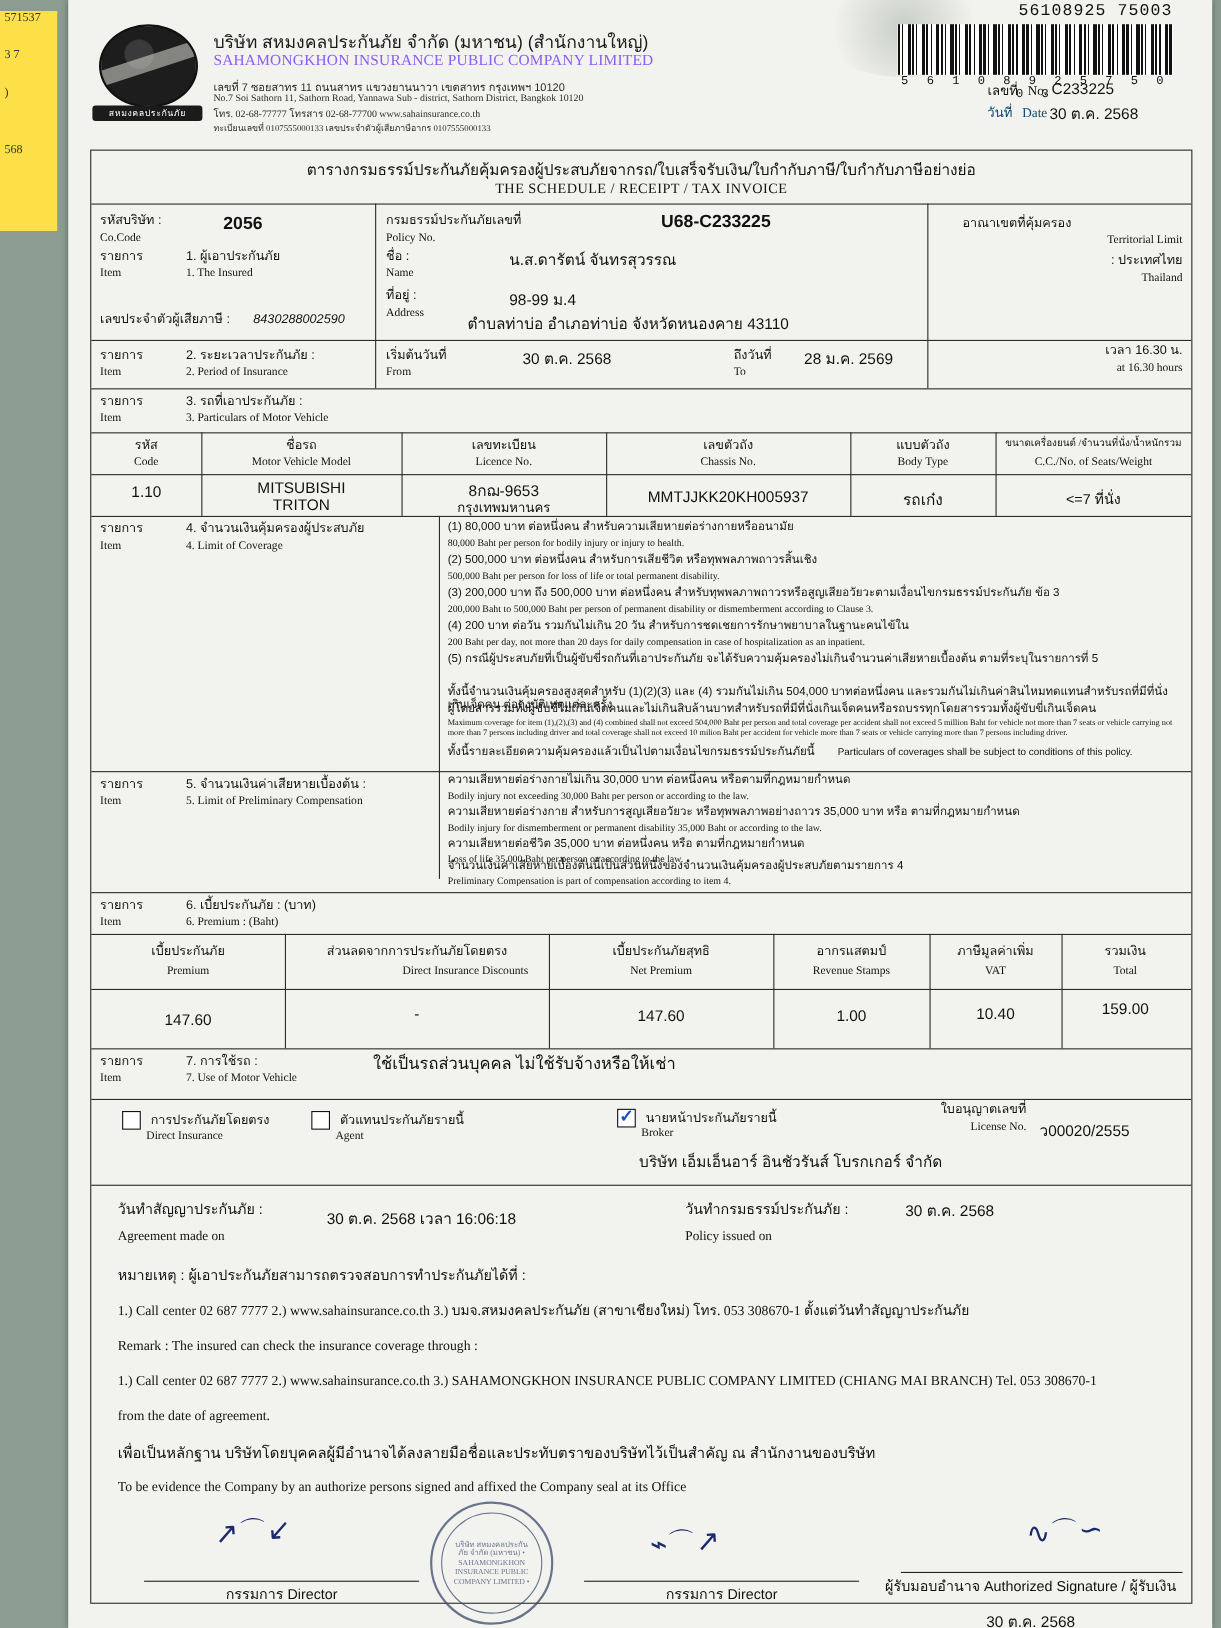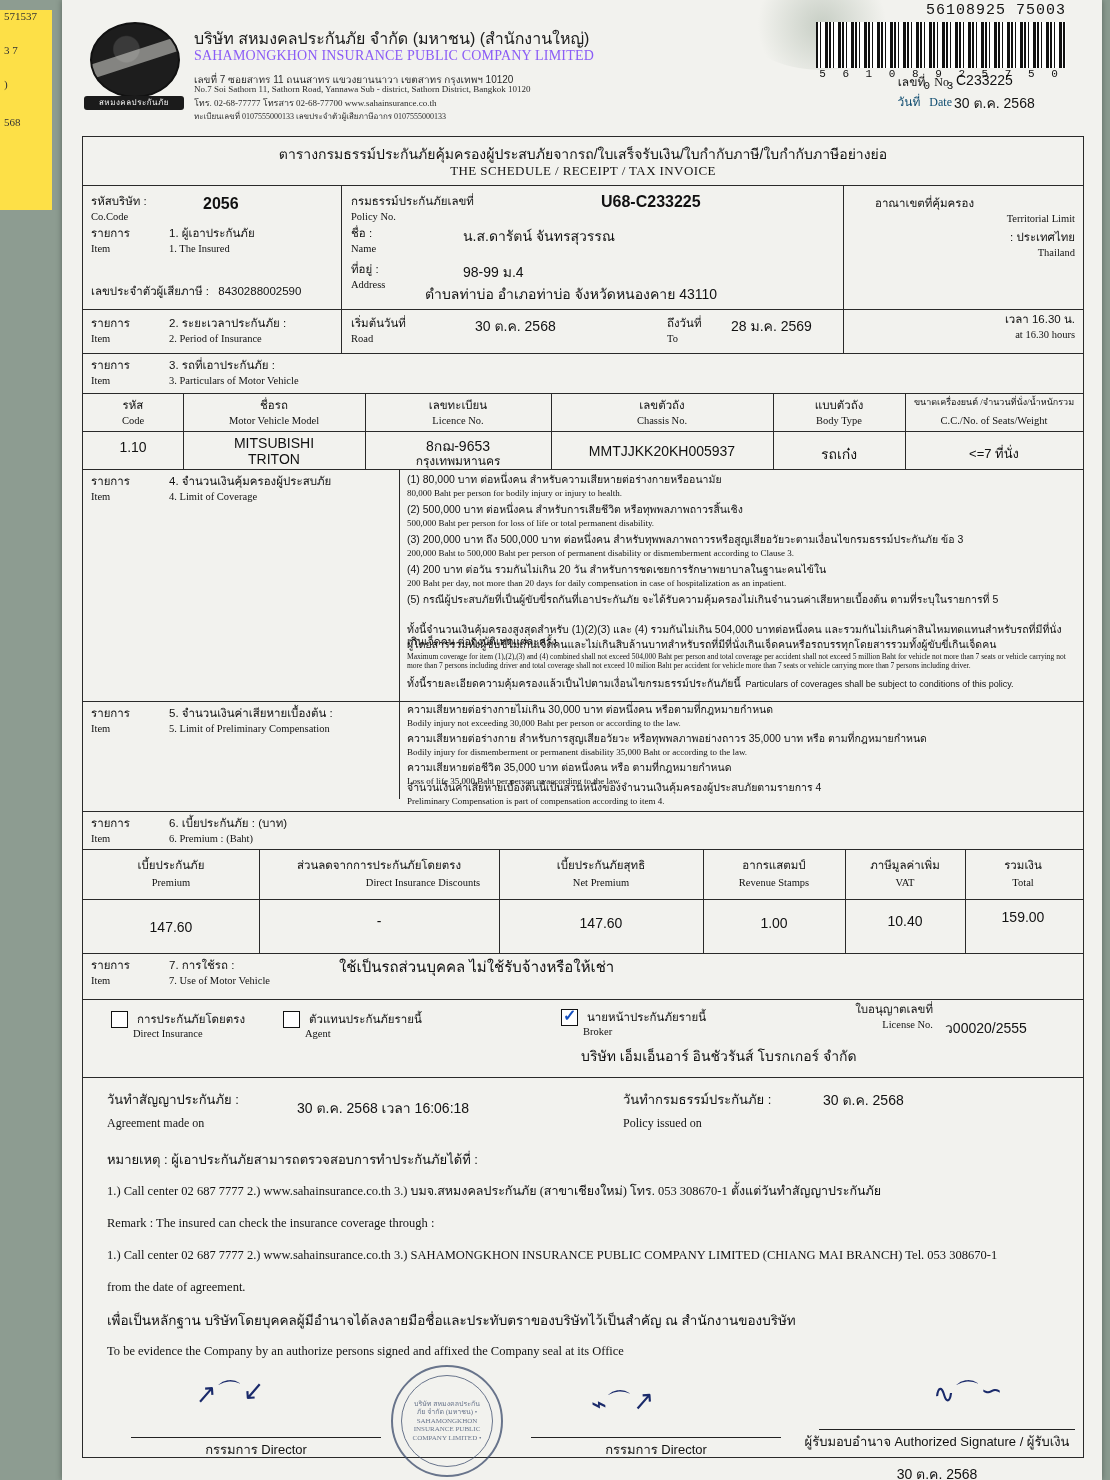--- a/index.html
+++ b/index.html
@@ -113,21 +113,21 @@
   }
 </style>
 </head>
 <body>
 
 <div class="edge-left">
   <div class="edge-paper">
     <div>571537</div>
     <div style="margin-top:22px;">3   7</div>
     <div style="margin-top:22px;">)</div>
-    <div style="margin-top:26px;">568</div>
+    <div style="margin-top:40px;">568</div>
   </div>
 </div>
 
 <div class="page">
 
   <div class="smudge" style="left:680px;top:-20px;width:160px;height:90px;"></div>
 
   <div class="logo">
     <div class="globe"></div>
     <div class="logo-bar">
@@ -189,30 +189,30 @@
     <div class="cell lbl-en" style="left:268px;top:106px;">Name</div>
     <div class="cell val" style="left:380px;top:88px;">น.ส.ดารัตน์ จันทรสุวรรณ</div>
 
     <div class="cell lbl-th" style="left:268px;top:126px;">ที่อยู่ :</div>
     <div class="cell lbl-en" style="left:268px;top:142px;">Address</div>
     <div class="cell val" style="left:380px;top:124px;">98-99 ม.4</div>
     <div class="cell val" style="left:342px;top:146px;">ตำบลท่าบ่อ อำเภอท่าบ่อ จังหวัดหนองคาย 43110</div>
 
     <div class="cell lbl-th" style="left:8px;top:148px;">
       <span>เลขประจำตัวผู้เสียภาษี :</span>
-      <span style="margin-left:6px;">8430288002590</span>
+      <span style="margin-left:18px;font-style:italic;">8430288002590</span>
     </div>
 
     <div class="cell lbl-th" style="left:8px;top:180px;">รายการ</div>
     <div class="cell lbl-en" style="left:8px;top:196px;">Item</div>
     <div class="cell lbl-th" style="left:86px;top:180px;">2. ระยะเวลาประกันภัย :</div>
     <div class="cell lbl-en" style="left:86px;top:196px;">2. Period of Insurance</div>
 
     <div class="cell lbl-th" style="left:268px;top:180px;">เริ่มต้นวันที่</div>
-    <div class="cell lbl-en" style="left:268px;top:196px;">Road</div>
+    <div class="cell lbl-en" style="left:268px;top:196px;">From</div>
     <div class="cell val" style="left:392px;top:178px;">30 ต.ค. 2568</div>
 
     <div class="cell lbl-th" style="left:584px;top:180px;">ถึงวันที่</div>
     <div class="cell lbl-en" style="left:584px;top:196px;">To</div>
     <div class="cell val" style="left:648px;top:178px;">28 ม.ค. 2569</div>
 
     <div class="cell lbl-th" style="right:8px;top:176px;width:180px;text-align:right;">เวลา 16.30 น.</div>
     <div class="cell lbl-en" style="right:8px;top:192px;width:180px;text-align:right;">at 16.30 hours</div>
 
     <div class="hr" style="top:216px;"></div>
@@ -268,21 +268,21 @@
     <div class="cell tiny-th" style="left:324px;top:396px;width:666px;">(3) 200,000 บาท ถึง 500,000 บาท ต่อหนึ่งคน สำหรับทุพพลภาพถาวรหรือสูญเสียอวัยวะตามเงื่อนไขกรมธรรม์ประกันภัย ข้อ 3</div>
     <div class="cell tiny" style="left:324px;top:411px;width:666px;">200,000 Baht to 500,000 Baht per person of permanent disability or dismemberment according to Clause 3.</div>
     <div class="cell tiny-th" style="left:324px;top:426px;width:666px;">(4) 200 บาท ต่อวัน รวมกันไม่เกิน 20 วัน สำหรับการชดเชยการรักษาพยาบาลในฐานะคนไข้ใน</div>
     <div class="cell tiny" style="left:324px;top:441px;width:666px;">200 Baht per day, not more than 20 days for daily compensation in case of hospitalization as an inpatient.</div>
     <div class="cell tiny-th" style="left:324px;top:456px;width:666px;">(5) กรณีผู้ประสบภัยที่เป็นผู้ขับขี่รถกันที่เอาประกันภัย จะได้รับความคุ้มครองไม่เกินจำนวนค่าเสียหายเบื้องต้น ตามที่ระบุในรายการที่ 5</div>
     <div class="cell tiny-th" style="left:324px;top:486px;width:666px;">ทั้งนี้จำนวนเงินคุ้มครองสูงสุดสำหรับ (1)(2)(3) และ (4) รวมกันไม่เกิน 504,000 บาทต่อหนึ่งคน และรวมกันไม่เกินค่าสินไหมทดแทนสำหรับรถที่มีที่นั่งเกินเจ็ดคน ต่อถุงบัติเหตุแต่ละครั้ง</div>
     <div class="cell tiny-th" style="left:324px;top:501px;width:666px;">ผู้โดยสารรวมทั้งผู้ขับขี่ไม่เกินเจ็ดคนและไม่เกินสิบล้านบาทสำหรับรถที่มีที่นั่งเกินเจ็ดคนหรือรถบรรทุกโดยสารรวมทั้งผู้ขับขี่เกินเจ็ดคน</div>
     <div class="cell tiny" style="left:324px;top:516px;width:666px;font-size:7.5px;">Maximum coverage for item (1),(2),(3) and (4) combined shall not exceed 504,000 Baht per person and total coverage per accident shall not exceed 5 million Baht for vehicle not more than 7 seats or vehicle carrying not more than 7 persons including driver and total coverage shall not exceed 10 milion Baht per accident for vehicle more than 7 seats or vehicle carrying more than 7 persons including driver.</div>
     <div class="cell tiny-th" style="left:324px;top:540px;width:666px;">
       <span>ทั้งนี้รายละเอียดความคุ้มครองแล้วเป็นไปตามเงื่อนไขกรมธรรม์ประกันภัยนี้</span>
-      <span class="tiny" style="margin-left:2px;">Particulars of coverages shall be subject to conditions of this policy.</span>
+      <span class="tiny" style="margin-left:18px;">Particulars of coverages shall be subject to conditions of this policy.</span>
     </div>
 
     <div class="hr" style="top:564px;"></div>
 
     <div class="cell lbl-th" style="left:8px;top:570px;">รายการ</div>
     <div class="cell lbl-en" style="left:8px;top:586px;">Item</div>
     <div class="cell lbl-th" style="left:86px;top:570px;">5. จำนวนเงินค่าเสียหายเบื้องต้น :</div>
     <div class="cell lbl-en" style="left:86px;top:586px;">5. Limit of Preliminary Compensation</div>
     <div class="vr" style="left:316px;top:564px;height:98px;"></div>
 

